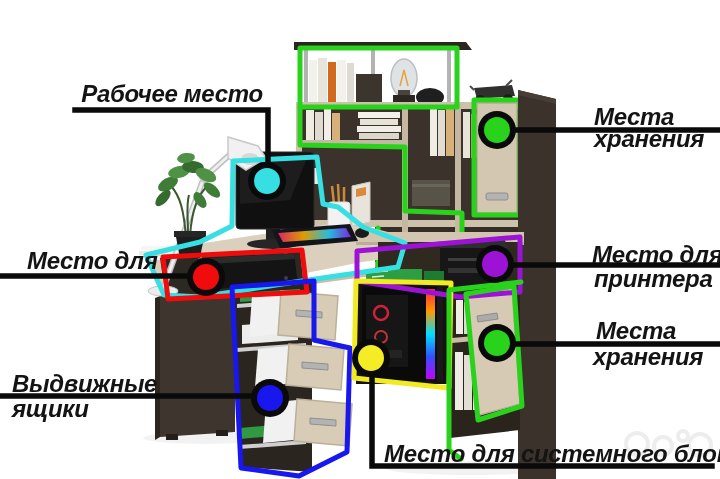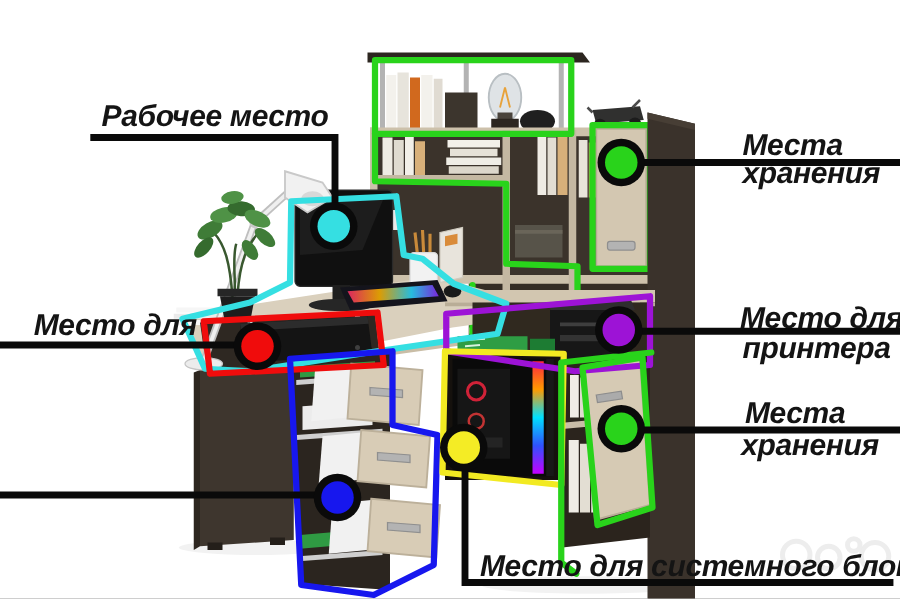--- a/index.html
+++ b/index.html
@@ -358,18 +358,24 @@
   <span>принтера</span>
 </div>
 
 <div class="lbl" style="left:596px;top:319px;">
   <span>Места</span>
 </div>
 <div class="lbl" style="left:593px;top:345px;">
   <span>хранения</span>
 </div>
 
+<div class="lbl" style="left:12px;top:372px;">
+  <span>Выдвижные</span>
+</div>
+<div class="lbl" style="left:12px;top:397px;">
+  <span>ящики</span>
+</div>
 
 <div class="lbl" style="left:384px;top:442px;">
   <span>Место для системного блока</span>
 </div>
 
 </div>
 
 </body></html>

